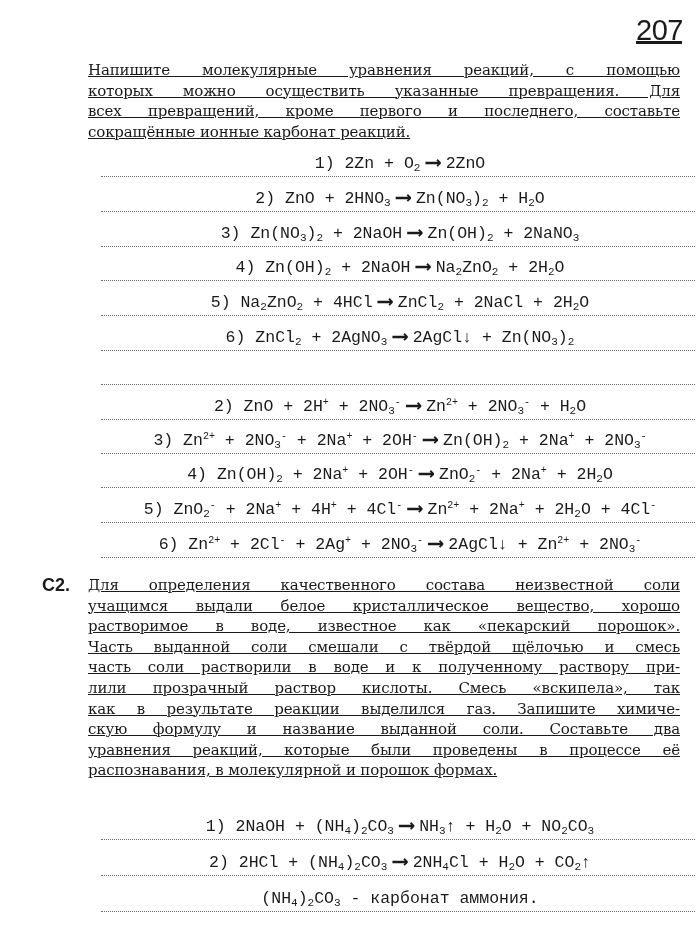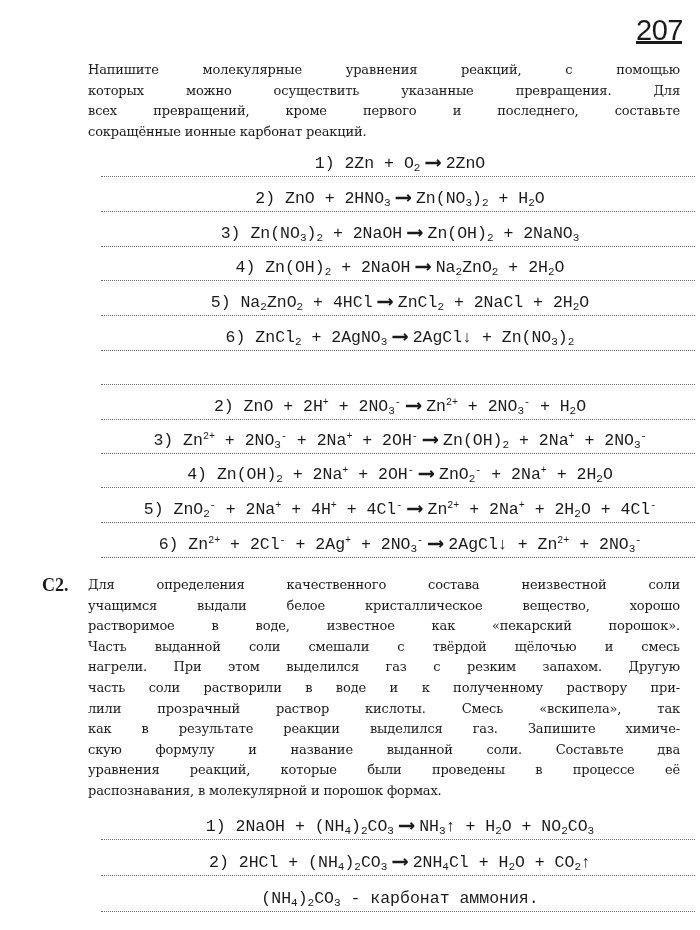--- a/index.html
+++ b/index.html
@@ -5,29 +5,29 @@
     html, body { margin: 0; padding: 0; background: #ffffff; }
     body { width: 700px; height: 930px; position: relative; overflow: hidden; color: #1a1a1a; }
     .page-number {
       position: absolute; left: 636px; top: 14px; width: 46px;
       font-family: "Liberation Sans", sans-serif; font-size: 29px; text-align: center;
       letter-spacing: -0.5px;
     }
     .page-rule { position: absolute; left: 636px; top: 41px; width: 46px; height: 3px; background: #1a1a1a; }
     .para {
       position: absolute; left: 88px; width: 592px;
-      font-family: "DejaVu Serif", serif; font-size: 13px; line-height: 20.6px;
-      text-align: justify; letter-spacing: -0.15px;
+      font-family: "DejaVu Serif", serif; font-size: 15px; line-height: 20.6px;
+      text-align: justify; letter-spacing: -0.15px; text-decoration: underline;
     }
     .para span { display: block; text-align: justify; text-align-last: justify; white-space: nowrap; }
     .para span.last { text-align-last: left; }
     .intro { top: 60px; }
     .task-label {
       position: absolute; left: 42px; top: 575px;
-      font-family: Liberation Serif, serif; font-weight: bold; font-size: 18px;
+      font-family: Liberation Sans, sans-serif; font-weight: bold; font-size: 18px;
     }
     .task { top: 575px; }
     .eq-line {
       position: absolute; left: 101px; width: 594px; height: 26px;
       border-bottom: 1px dotted #6a6a6a;
       font-family: Liberation Mono, monospace; font-size: 16.5px; line-height: 26px;
       white-space: nowrap; padding-left: 4px; box-sizing: border-box; text-align: center;
     }
     .eq-line sub { font-size: 11px; vertical-align: -3px; line-height: 0; }
     .eq-line sup { font-size: 10px; vertical-align: 6px; line-height: 0; }
@@ -59,21 +59,20 @@
 <div class="eq-line" style="top:462px"><span class="eq-num">4) </span><span class="eq-left">Zn(OH)<sub>2</sub> + 2Na<sup>+</sup> + 2OH<sup>-</sup></span><span class="arrow">⟶</span><span class="eq-right">ZnO<sub>2</sub><sup>-</sup> + 2Na<sup>+</sup> + 2H<sub>2</sub>O</span></div>
 <div class="eq-line" style="top:497px"><span class="eq-num">5) </span><span class="eq-left">ZnO<sub>2</sub><sup>-</sup> + 2Na<sup>+</sup> + 4H<sup>+</sup> + 4Cl<sup>-</sup></span><span class="arrow">⟶</span><span class="eq-right">Zn<sup>2+</sup> + 2Na<sup>+</sup> + 2H<sub>2</sub>O + 4Cl<sup>-</sup></span></div>
 <div class="eq-line" style="top:532px"><span class="eq-num">6) </span><span class="eq-left">Zn<sup>2+</sup> + 2Cl<sup>-</sup> + 2Ag<sup>+</sup> + 2NO<sub>3</sub><sup>-</sup></span><span class="arrow">⟶</span><span class="eq-right">2AgCl↓ + Zn<sup>2+</sup> + 2NO<sub>3</sub><sup>-</sup></span></div>
 
 <div class="task-label">С2.</div>
 <div class="para task">
   <span>Для определения качественного состава неизвестной соли</span>
   <span>учащимся выдали белое кристаллическое вещество, хорошо</span>
   <span>растворимое в воде, известное как «пекарский порошок».</span>
   <span>Часть выданной соли смешали с твёрдой щёлочью и смесь</span>
-  <span>нагрели. При этом выделился газ с резким запахом. Другую</span>
   <span>часть соли растворили в воде и к полученному раствору при-</span>
   <span>лили прозрачный раствор кислоты. Смесь «вскипела», так</span>
   <span>как в результате реакции выделился газ. Запишите химиче-</span>
   <span>скую формулу и название выданной соли. Составьте два</span>
   <span>уравнения реакций, которые были проведены в процессе её</span>
   <span class="last">распознавания, в молекулярной и порошок формах.</span>
 </div>
 
 <div class="eq-line" style="top:814px"><span class="eq-num">1) </span><span class="eq-left">2NaOH + (NH<sub>4</sub>)<sub>2</sub>CO<sub>3</sub></span><span class="arrow">⟶</span><span class="eq-right">NH<sub>3</sub>↑ + H<sub>2</sub>O + NO<sub>2</sub>CO<sub>3</sub></span></div>
 <div class="eq-line" style="top:850px"><span class="eq-num">2) </span><span class="eq-left">2HCl + (NH<sub>4</sub>)<sub>2</sub>CO<sub>3</sub></span><span class="arrow">⟶</span><span class="eq-right">2NH<sub>4</sub>Cl + H<sub>2</sub>O + CO<sub>2</sub>↑</span></div>

